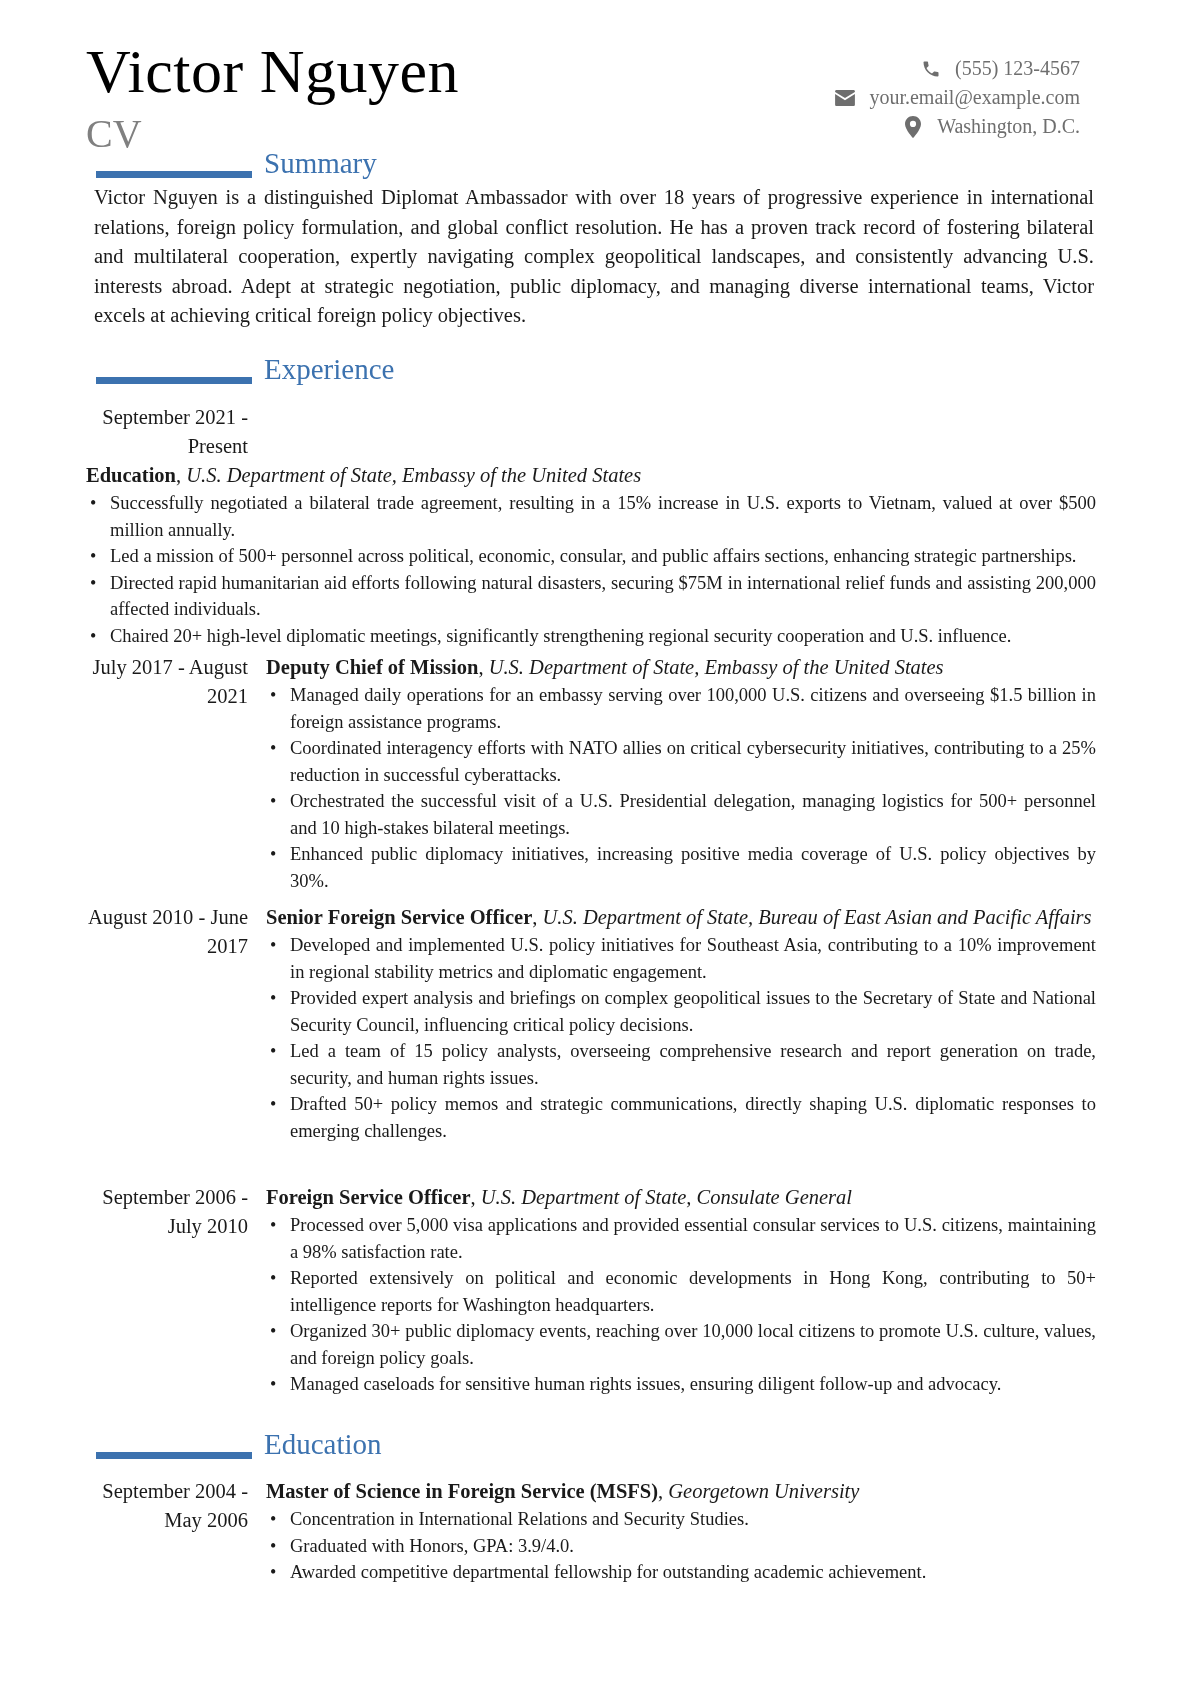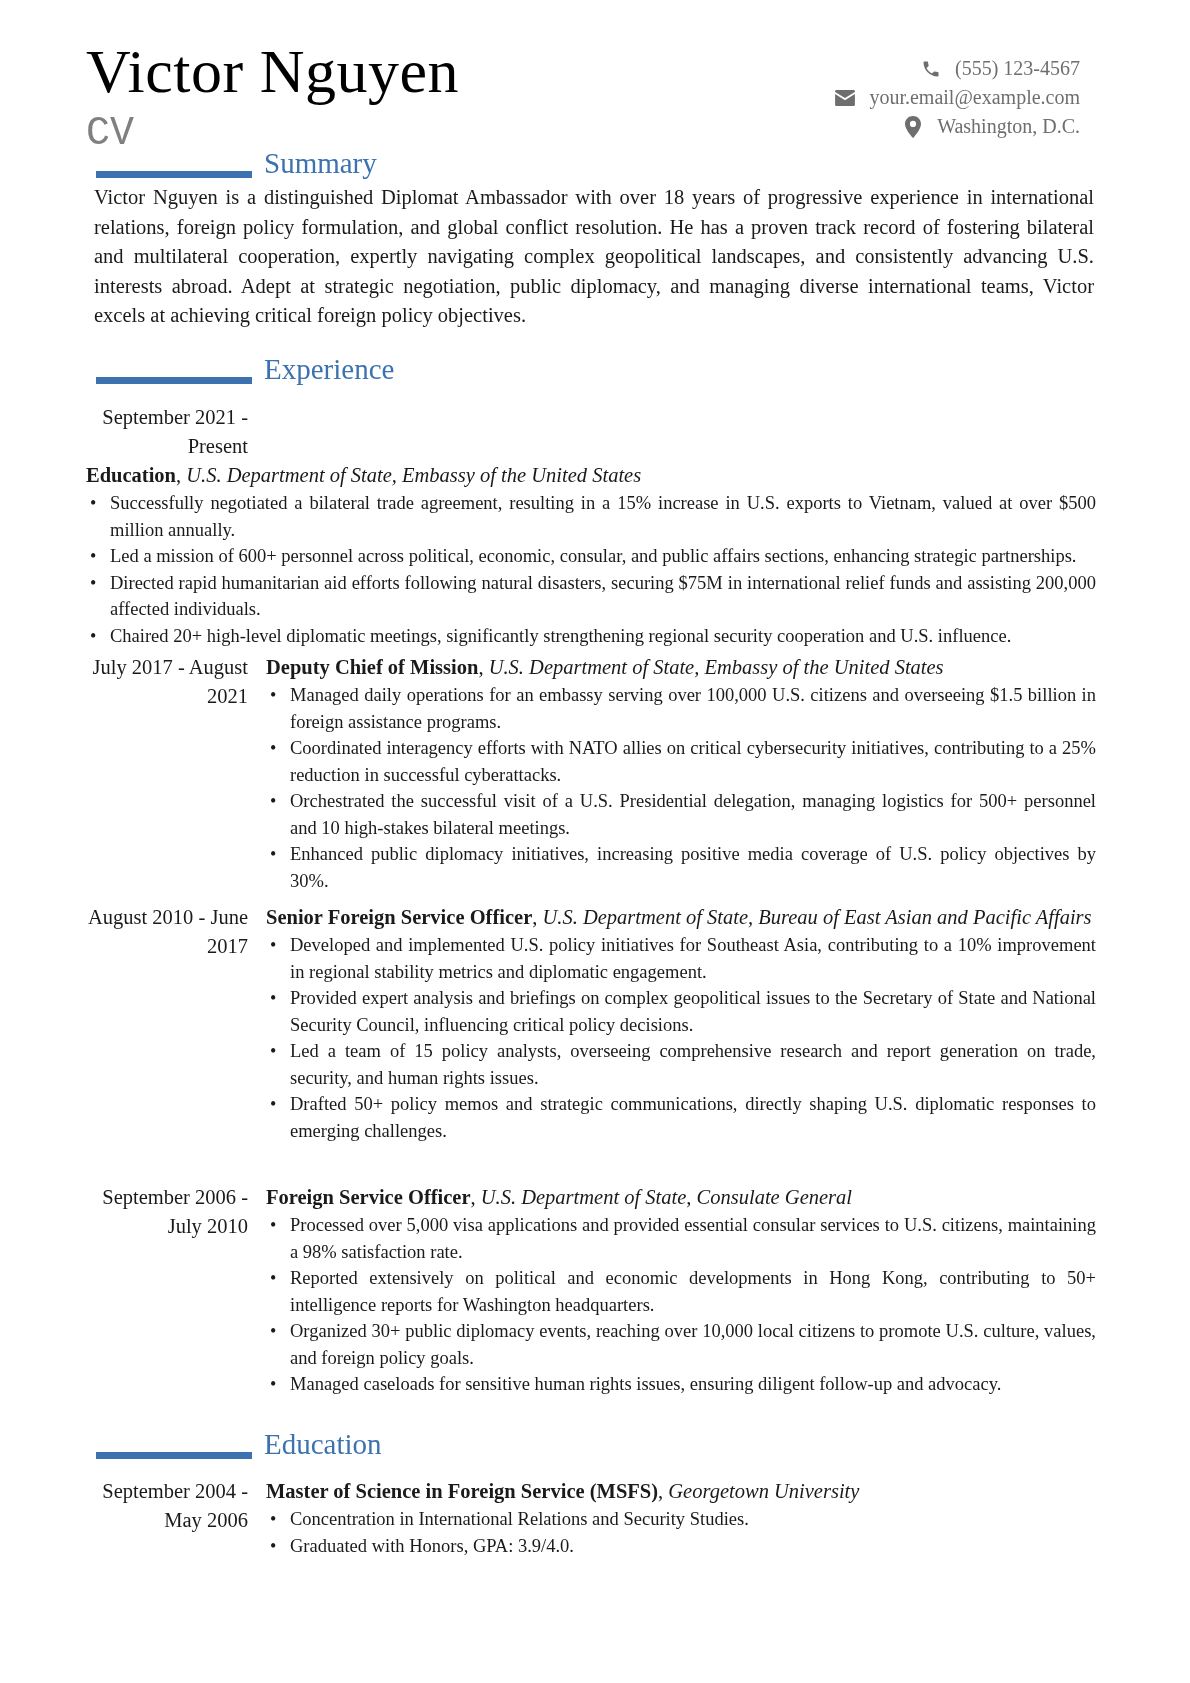--- a/index.html
+++ b/index.html
@@ -10,21 +10,21 @@
   }
   .page { position: absolute; left: 0; top: 0; width: 1190px; height: 1264px; }
 
   .name {
     position: absolute; left: 86px; top: 40px;
     font-family: "Liberation Serif", serif;
     font-size: 62px; line-height: 1; color: #000; letter-spacing: 0.5px;
   }
   .subtitle {
     position: absolute; left: 86px; top: 114px;
-    font-family: Liberation Mono, monospace;
+    font-family: Liberation Serif, serif;
     font-size: 40px; line-height: 1; color: #808080;
   }
   .contact {
     position: absolute; right: 110px; top: 54px; text-align: right;
     font-family: "Liberation Serif", serif;
     font-size: 20px; color: #6e6e6e; line-height: 29px;
   }
   .contact-row { display: flex; justify-content: flex-end; align-items: center; gap: 13px; white-space: nowrap; font-family: Liberation Serif, serif; }
   .contact-row .icon { width: 22px; height: 22px; display: inline-flex; align-items: center; justify-content: center; }
   .contact-row .icon svg { fill: #6e6e6e; }
@@ -108,21 +108,21 @@
     <div class="section-bar"></div>
     <div class="section-title">Experience</div>
   </div>
 
   <div class="entry" style="top:403px;flex-direction:column;">
     <div class="entry-date">September 2021 - Present</div>
     <div class="entry-body">
       <div class="entry-title"><b>Education</b>, <i>U.S. Department of State, Embassy of the United States</i></div>
       <ul class="bullets">
         <li>Successfully negotiated a bilateral trade agreement, resulting in a 15% increase in U.S. exports to Vietnam, valued at over $500 million annually.</li>
-        <li>Led a mission of 600+ personnel across political, economic, consular, and public affairs sections, enhancing strategic partnerships.</li>
+        <li>Led a mission of 500+ personnel across political, economic, consular, and public affairs sections, enhancing strategic partnerships.</li>
         <li>Directed rapid humanitarian aid efforts following natural disasters, securing $75M in international relief funds and assisting 200,000 affected individuals.</li>
         <li>Chaired 20+ high-level diplomatic meetings, significantly strengthening regional security cooperation and U.S. influence.</li>
       </ul>
     </div>
   </div>
 
   <div class="entry" style="top:653px;">
     <div class="entry-date">July 2017 - August 2021</div>
     <div class="entry-body">
       <div class="entry-title"><b>Deputy Chief of Mission</b>, <i>U.S. Department of State, Embassy of the United States</i></div>
@@ -166,17 +166,18 @@
     <div class="section-title">Education</div>
   </div>
 
   <div class="entry" style="top:1477px;">
     <div class="entry-date">September 2004 - May 2006</div>
     <div class="entry-body">
       <div class="entry-title"><b>Master of Science in Foreign Service (MSFS)</b>, <i>Georgetown University</i></div>
       <ul class="bullets">
         <li>Concentration in International Relations and Security Studies.</li>
         <li>Graduated with Honors, GPA: 3.9/4.0.</li>
+        <li>Awarded competitive departmental fellowship for outstanding academic achievement.</li>
       </ul>
     </div>
   </div>
 
 </div>
 
 </body></html>

